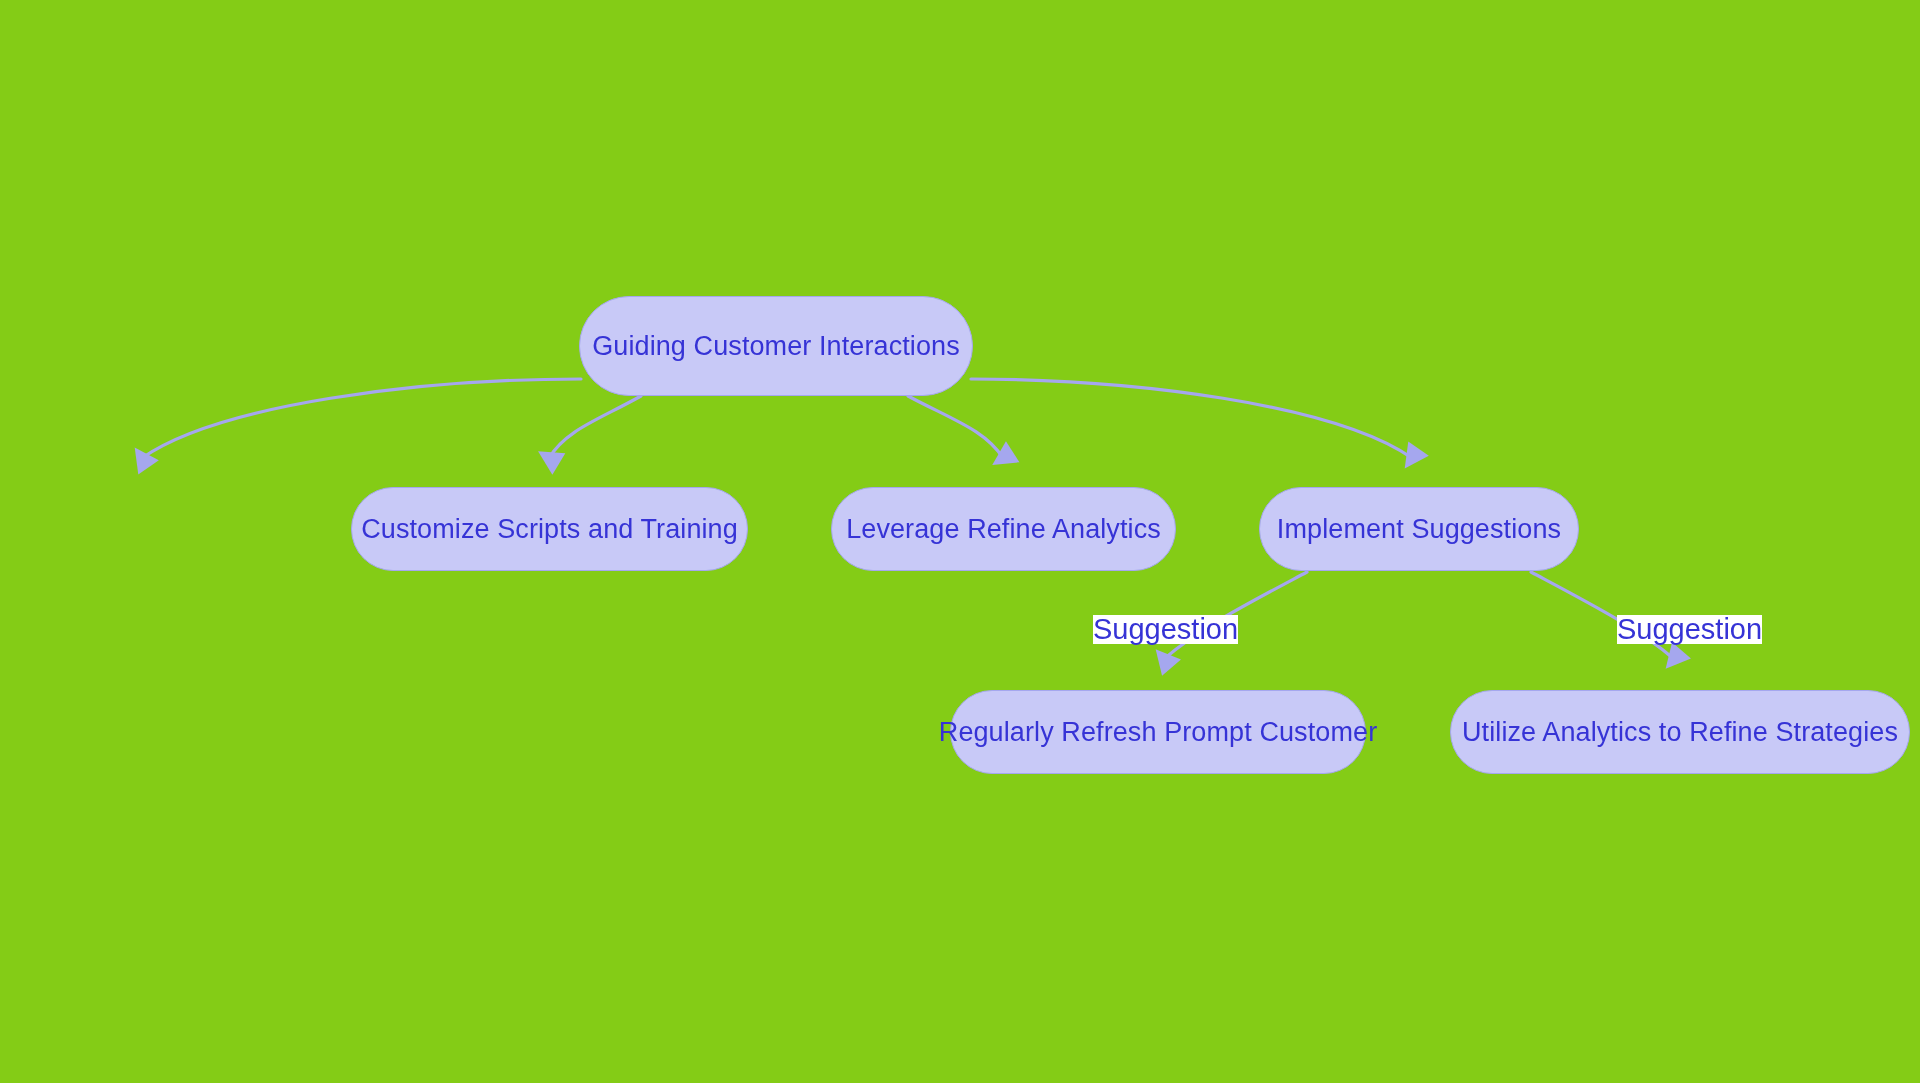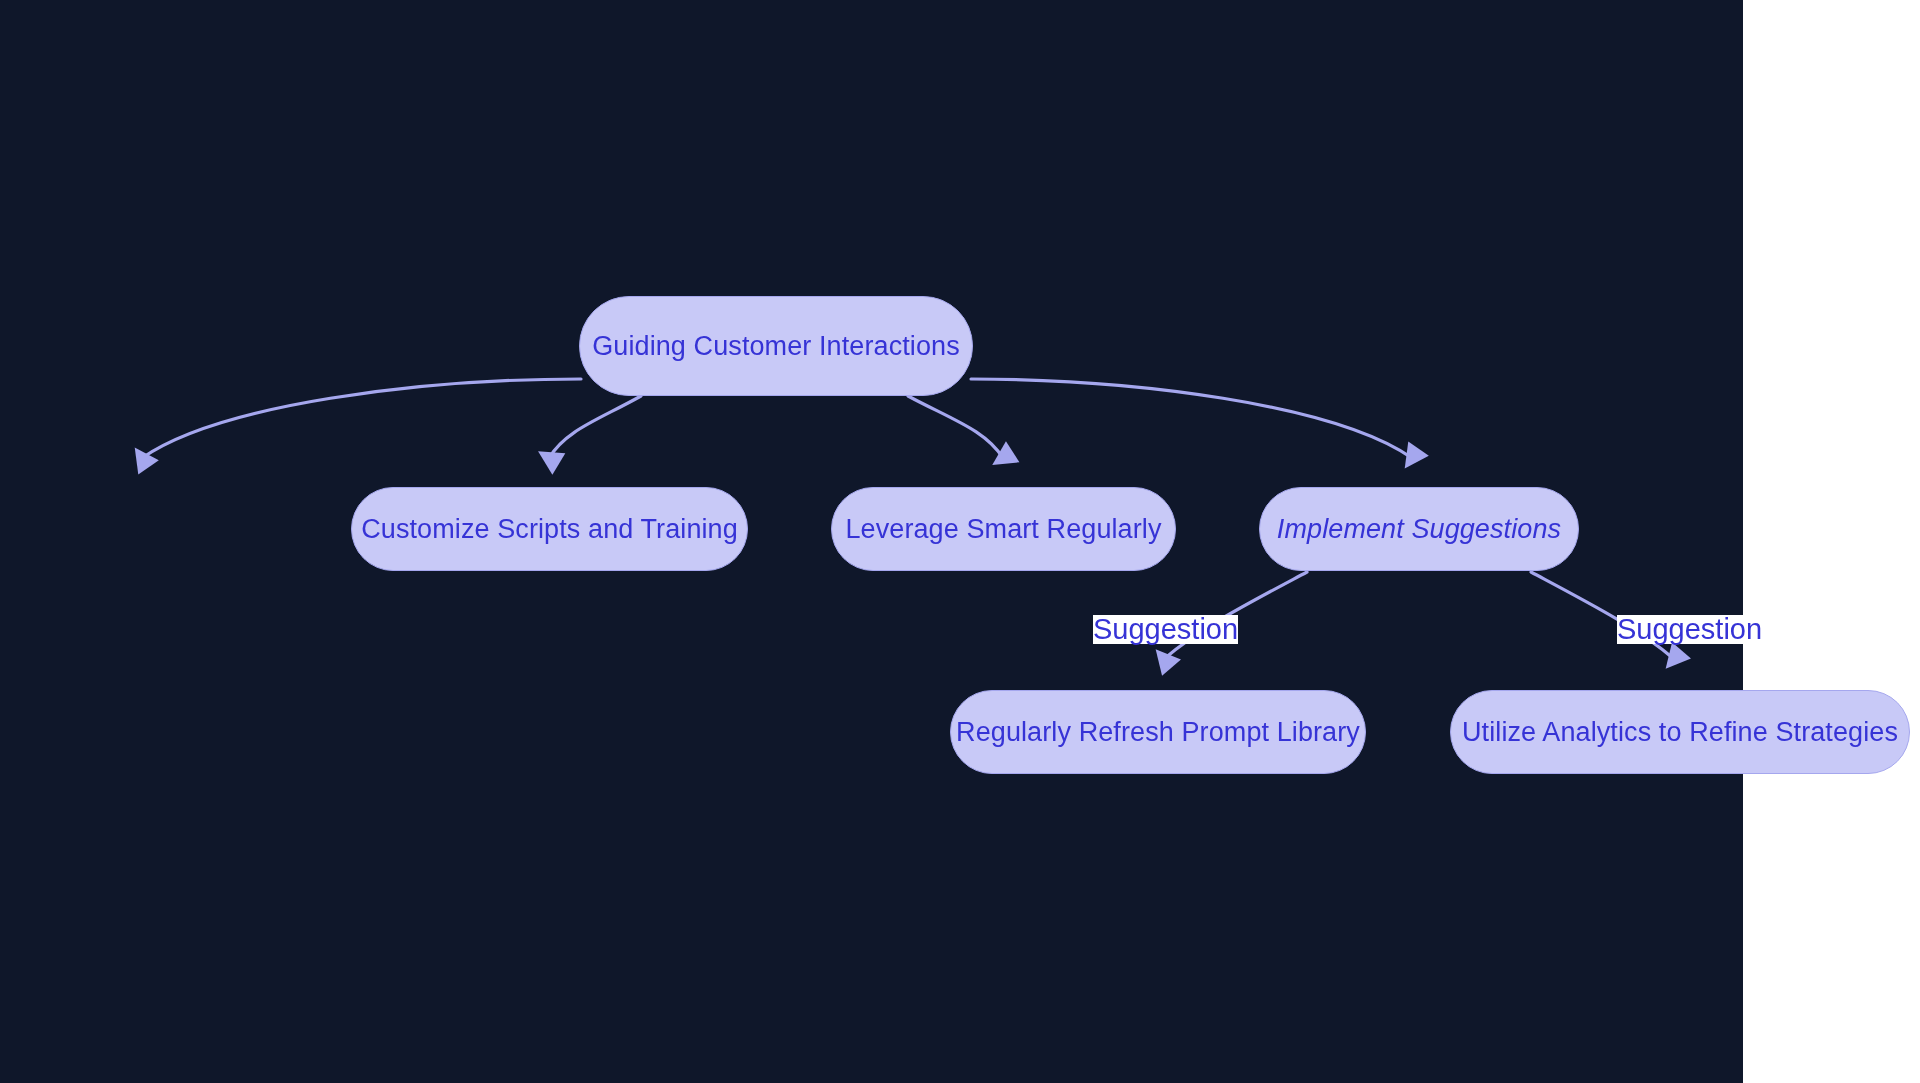--- a/index.html
+++ b/index.html
@@ -9,23 +9,23 @@
     background: #ffffff;
   }
   body {
     width: 1920px;
     height: 1083px;
     overflow: hidden;
     font-family: "Liberation Sans", sans-serif;
   }
   #flowchart-canvas {
     position: relative;
-    width: 1743px;
+    width: 1920px;
     height: 1083px;
-    background: #0f172a;
+    background: #84cc16;
   }
   #edge-layer {
     position: absolute;
     left: 0;
     top: 0;
     width: 1920px;
     height: 1083px;
     pointer-events: none;
   }
   .node {
@@ -85,29 +85,29 @@
   <div class="node" style="left:579px; top:296px; width:394px; height:100px;">
     <span class="node-label">Guiding Customer Interactions</span>
   </div>
 
 
   <div class="node" style="left:351px; top:487px; width:397px; height:84px;">
     <span class="node-label">Customize Scripts and Training</span>
   </div>
 
   <div class="node" style="left:831px; top:487px; width:345px; height:84px;">
-    <span class="node-label">Leverage Smart Regularly</span>
+    <span class="node-label">Leverage Refine Analytics</span>
   </div>
 
-  <div class="node" style="left:1259px; top:487px; width:320px; height:84px;font-style:italic;">
+  <div class="node" style="left:1259px; top:487px; width:320px; height:84px;">
     <span class="node-label">Implement Suggestions</span>
   </div>
 
   <div class="node" style="left:950px; top:690px; width:416px; height:84px;">
-    <span class="node-label">Regularly Refresh Prompt Library</span>
+    <span class="node-label">Regularly Refresh Prompt Customer</span>
   </div>
 
   <div class="node" style="left:1450px; top:690px; width:460px; height:84px;">
     <span class="node-label">Utilize Analytics to Refine Strategies</span>
   </div>
 
   <div class="edge-label" style="left:1093px; top:615px;">Suggestion</div>
 
   <div class="edge-label" style="left:1617px; top:615px;">Suggestion</div>
 

